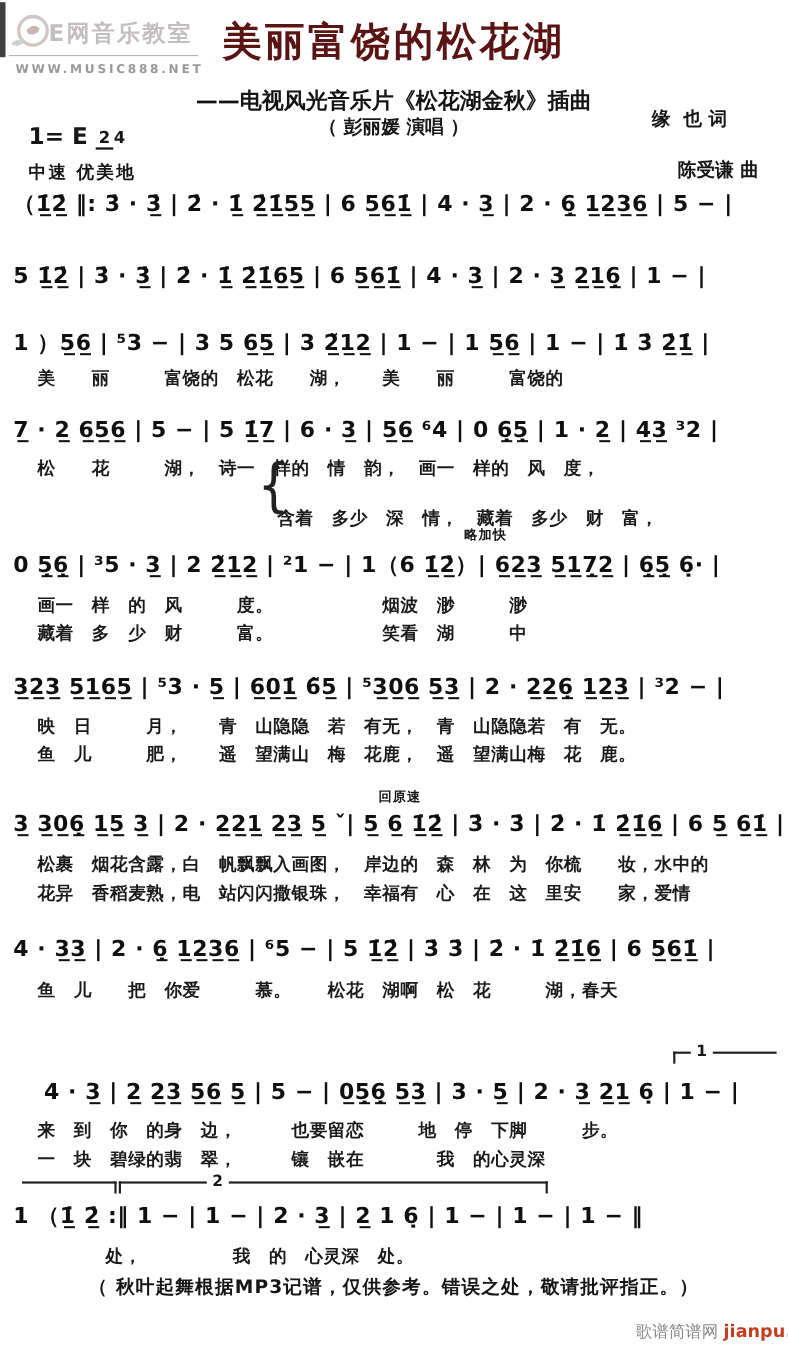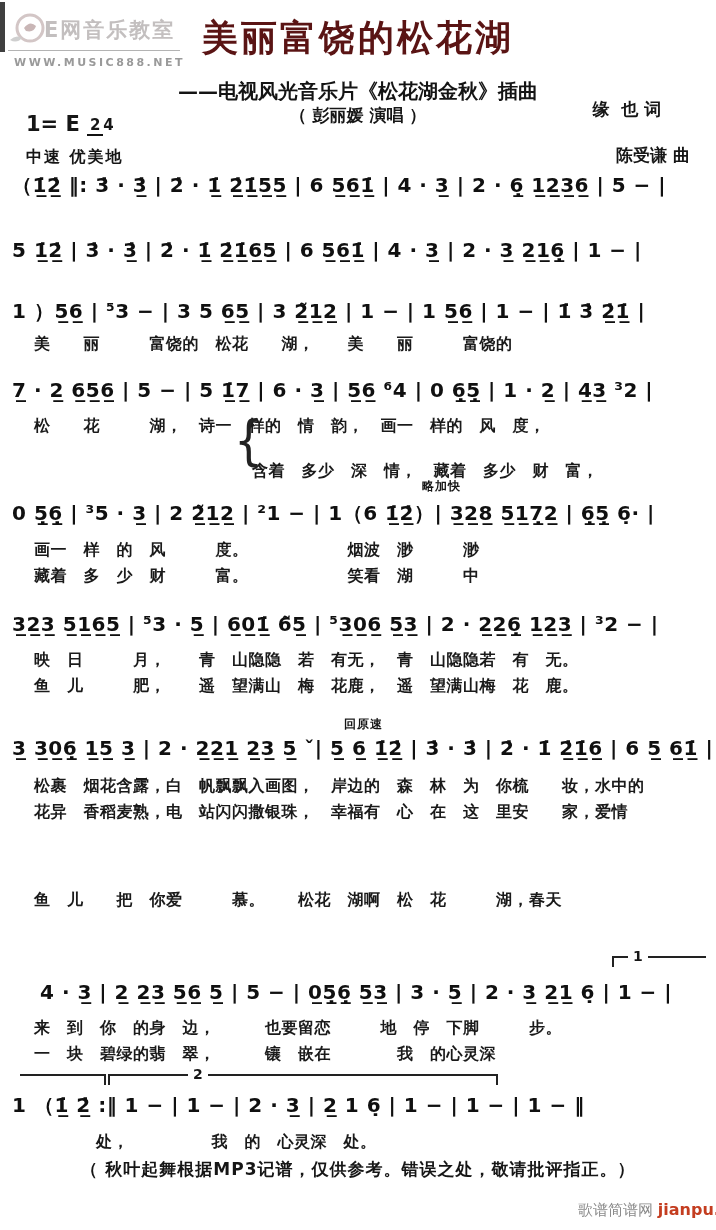--- a/index.html
+++ b/index.html
@@ -74,33 +74,34 @@
 
   <div class="abs notes" style="top:298px;">1 ）5̲6̲ | ⁵3 − | 3 5 6̲5̲ | 3 2̲̃1̲2̲ | 1 − | 1 5̲6̲ | 1 − | 1̇ 3̇ 2̲̇1̲̇ |</div>
   <div class="abs lyrics" style="top:334px;">美　　丽　　　富饶的　松花　　湖，　　美　　丽　　　富饶的</div>
 
   <div class="abs notes" style="top:378px;">7̲ · 2̲ 6̲5̲6̲ | 5 − | 5 1̲̇7̲ | 6 · 3̲ | 5̲6̲ ⁶4 | 0 6̲̣5̲̣ | 1 · 2̲ | 4̲3̲ ³2 |</div>
   <div class="abs lyrics" style="top:416px;">松　　花　　　湖，　诗一　样的　情　韵，　画一　样的　风　度，</div>
   <div class="abs lyrics indent" style="top:420px;margin-top:41px;">含着　多少　深　情，　藏着　多少　财　富，</div>
   <div class="abs" id="brace">{</div>
 
   <div class="abs tempo-mark" style="left:422px;top:478px;">略加快</div>
-  <div class="abs notes" style="top:500px;">0 5̲̣6̲̣ | ³5 · 3̲ | 2 2̲̃1̲2̲ | ²1 − | 1（6 1̲̇2̲̇）| 3̲2̲8̲ 5̲1̲7̲̣2̲ | 6̲̣5̲̣ 6̣· |</div>
+  <div class="abs notes" style="top:500px;">0 5̲̣6̲̣ | ³5 · 3̲ | 2 2̲̃1̲2̲ | ²1 − | 1（6 1̲̇2̲̇）| 6̲2̲3̲ 5̲1̲7̲̣2̲ | 6̲̣5̲̣ 6̣· |</div>
   <div class="abs lyrics" style="top:540px;">画一　样　的　风　　　度。　　　　　　烟波　渺　　　渺</div>
   <div class="abs lyrics" style="top:566px;">藏着　多　少　财　　　富。　　　　　　笑看　湖　　　中</div>
 
   <div class="abs notes" style="top:612px;">3̲2̲3̲ 5̲1̲6̲5̲ | ⁵3 · 5̲ | 6̲0̲1̲̇ 6̃5̲ | ⁵3̲0̲6̲ 5̲3̲ | 2 · 2̲2̲6̲̣ 1̲2̲3̲ | ³2 − |</div>
   <div class="abs lyrics" style="top:650px;">映　日　　　月，　　青　山隐隐　若　有无，　青　山隐隐若　有　无。</div>
   <div class="abs lyrics" style="top:676px;">鱼　儿　　　肥，　　遥　望满山　梅　花鹿，　遥　望满山梅　花　鹿。</div>
 
   <div class="abs tempo-mark" style="left:344px;top:716px;">回原速</div>
   <div class="abs notes" style="top:736px;">3̲ 3̲0̲6̲̣ 1̲5̲ 3̲ | 2 · 2̲2̲1̲ 2̲3̲ 5̲ ˇ| 5̲ 6̲ 1̲̇2̲̇ | 3̇ · 3̇ | 2̇ · 1̇ 2̲̇1̲̇6̲ | 6 5̲ 6̲1̲̇ |</div>
   <div class="abs lyrics" style="top:776px;">松裹　烟花含露，白　帆飘飘入画图，　岸边的　森　林　为　你梳　　妆，水中的</div>
   <div class="abs lyrics" style="top:802px;">花异　香稻麦熟，电　站闪闪撒银珠，　幸福有　心　在　这　里安　　家，爱情</div>
 
+  <div class="abs notes" style="top:850px;">4 · 3̲3̲ | 2 · 6̲̣ 1̲2̲3̲6̲ | ⁶5 − | 5 1̲̇2̲̇ | 3̇ 3̇ | 2̇ · 1̇ 2̲̇1̲̇6̲ | 6 5̲6̲1̲̇ |</div>
   <div class="abs lyrics" style="top:890px;">鱼　儿　　把　你爱　　　慕。　　松花　湖啊　松　花　　　湖，春天</div>
 
   <div class="abs bracket tick-left" style="left:612px;top:956px;width:92px;">
     <span class="lbl" style="left:14px;">1</span>
   </div>
   <div class="abs notes" style="top:980px;margin-left:28px;">4 · 3̲ | 2̲ 2̲3̲ 5̲6̲ 5̲ | 5 − | 0̲5̲̣6̲̣ 5̲3̲ | 3 · 5̲ | 2 · 3̲ 2̲1̲ 6̣ | 1 − |</div>
   <div class="abs lyrics" style="top:1018px;">来　到　你　的身　边，　　　也要留恋　　　地　停　下脚　　　步。</div>
   <div class="abs lyrics" style="top:1044px;">一　块　碧绿的翡　翠，　　　镶　嵌在　　　　我　的心灵深</div>
 
   <div class="abs bracket tick-right" style="left:20px;top:1074px;width:84px;"></div>

